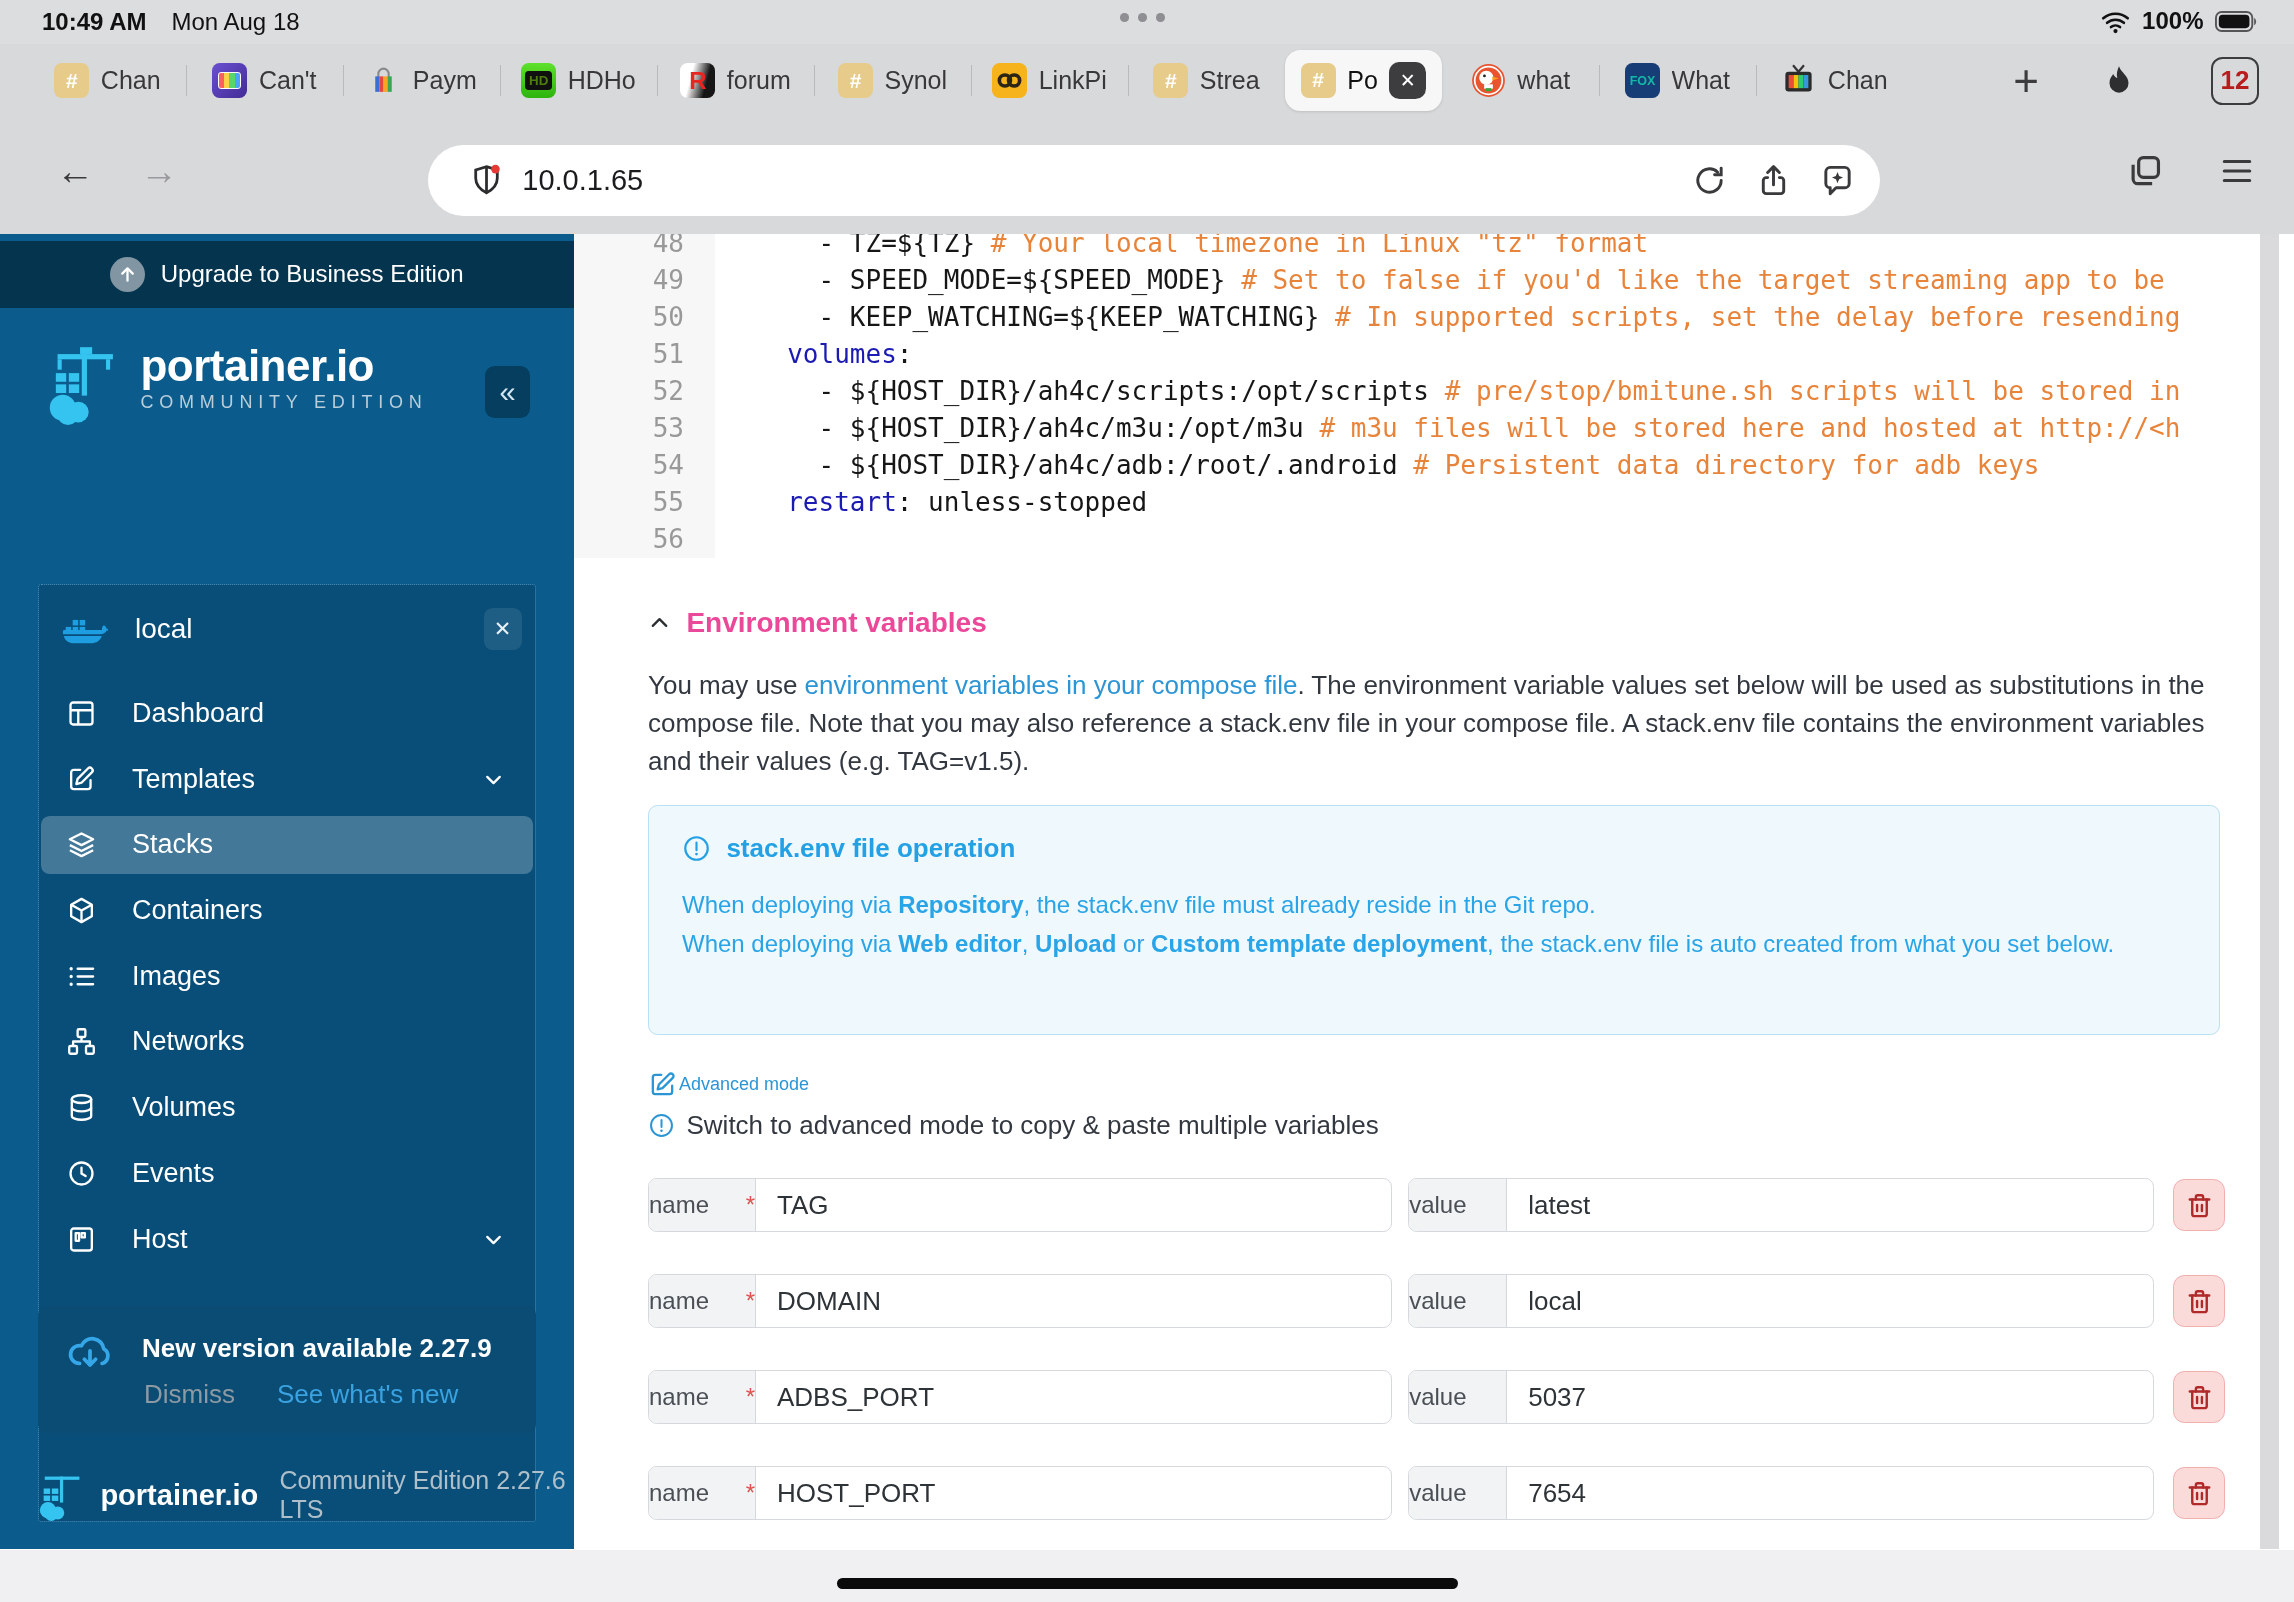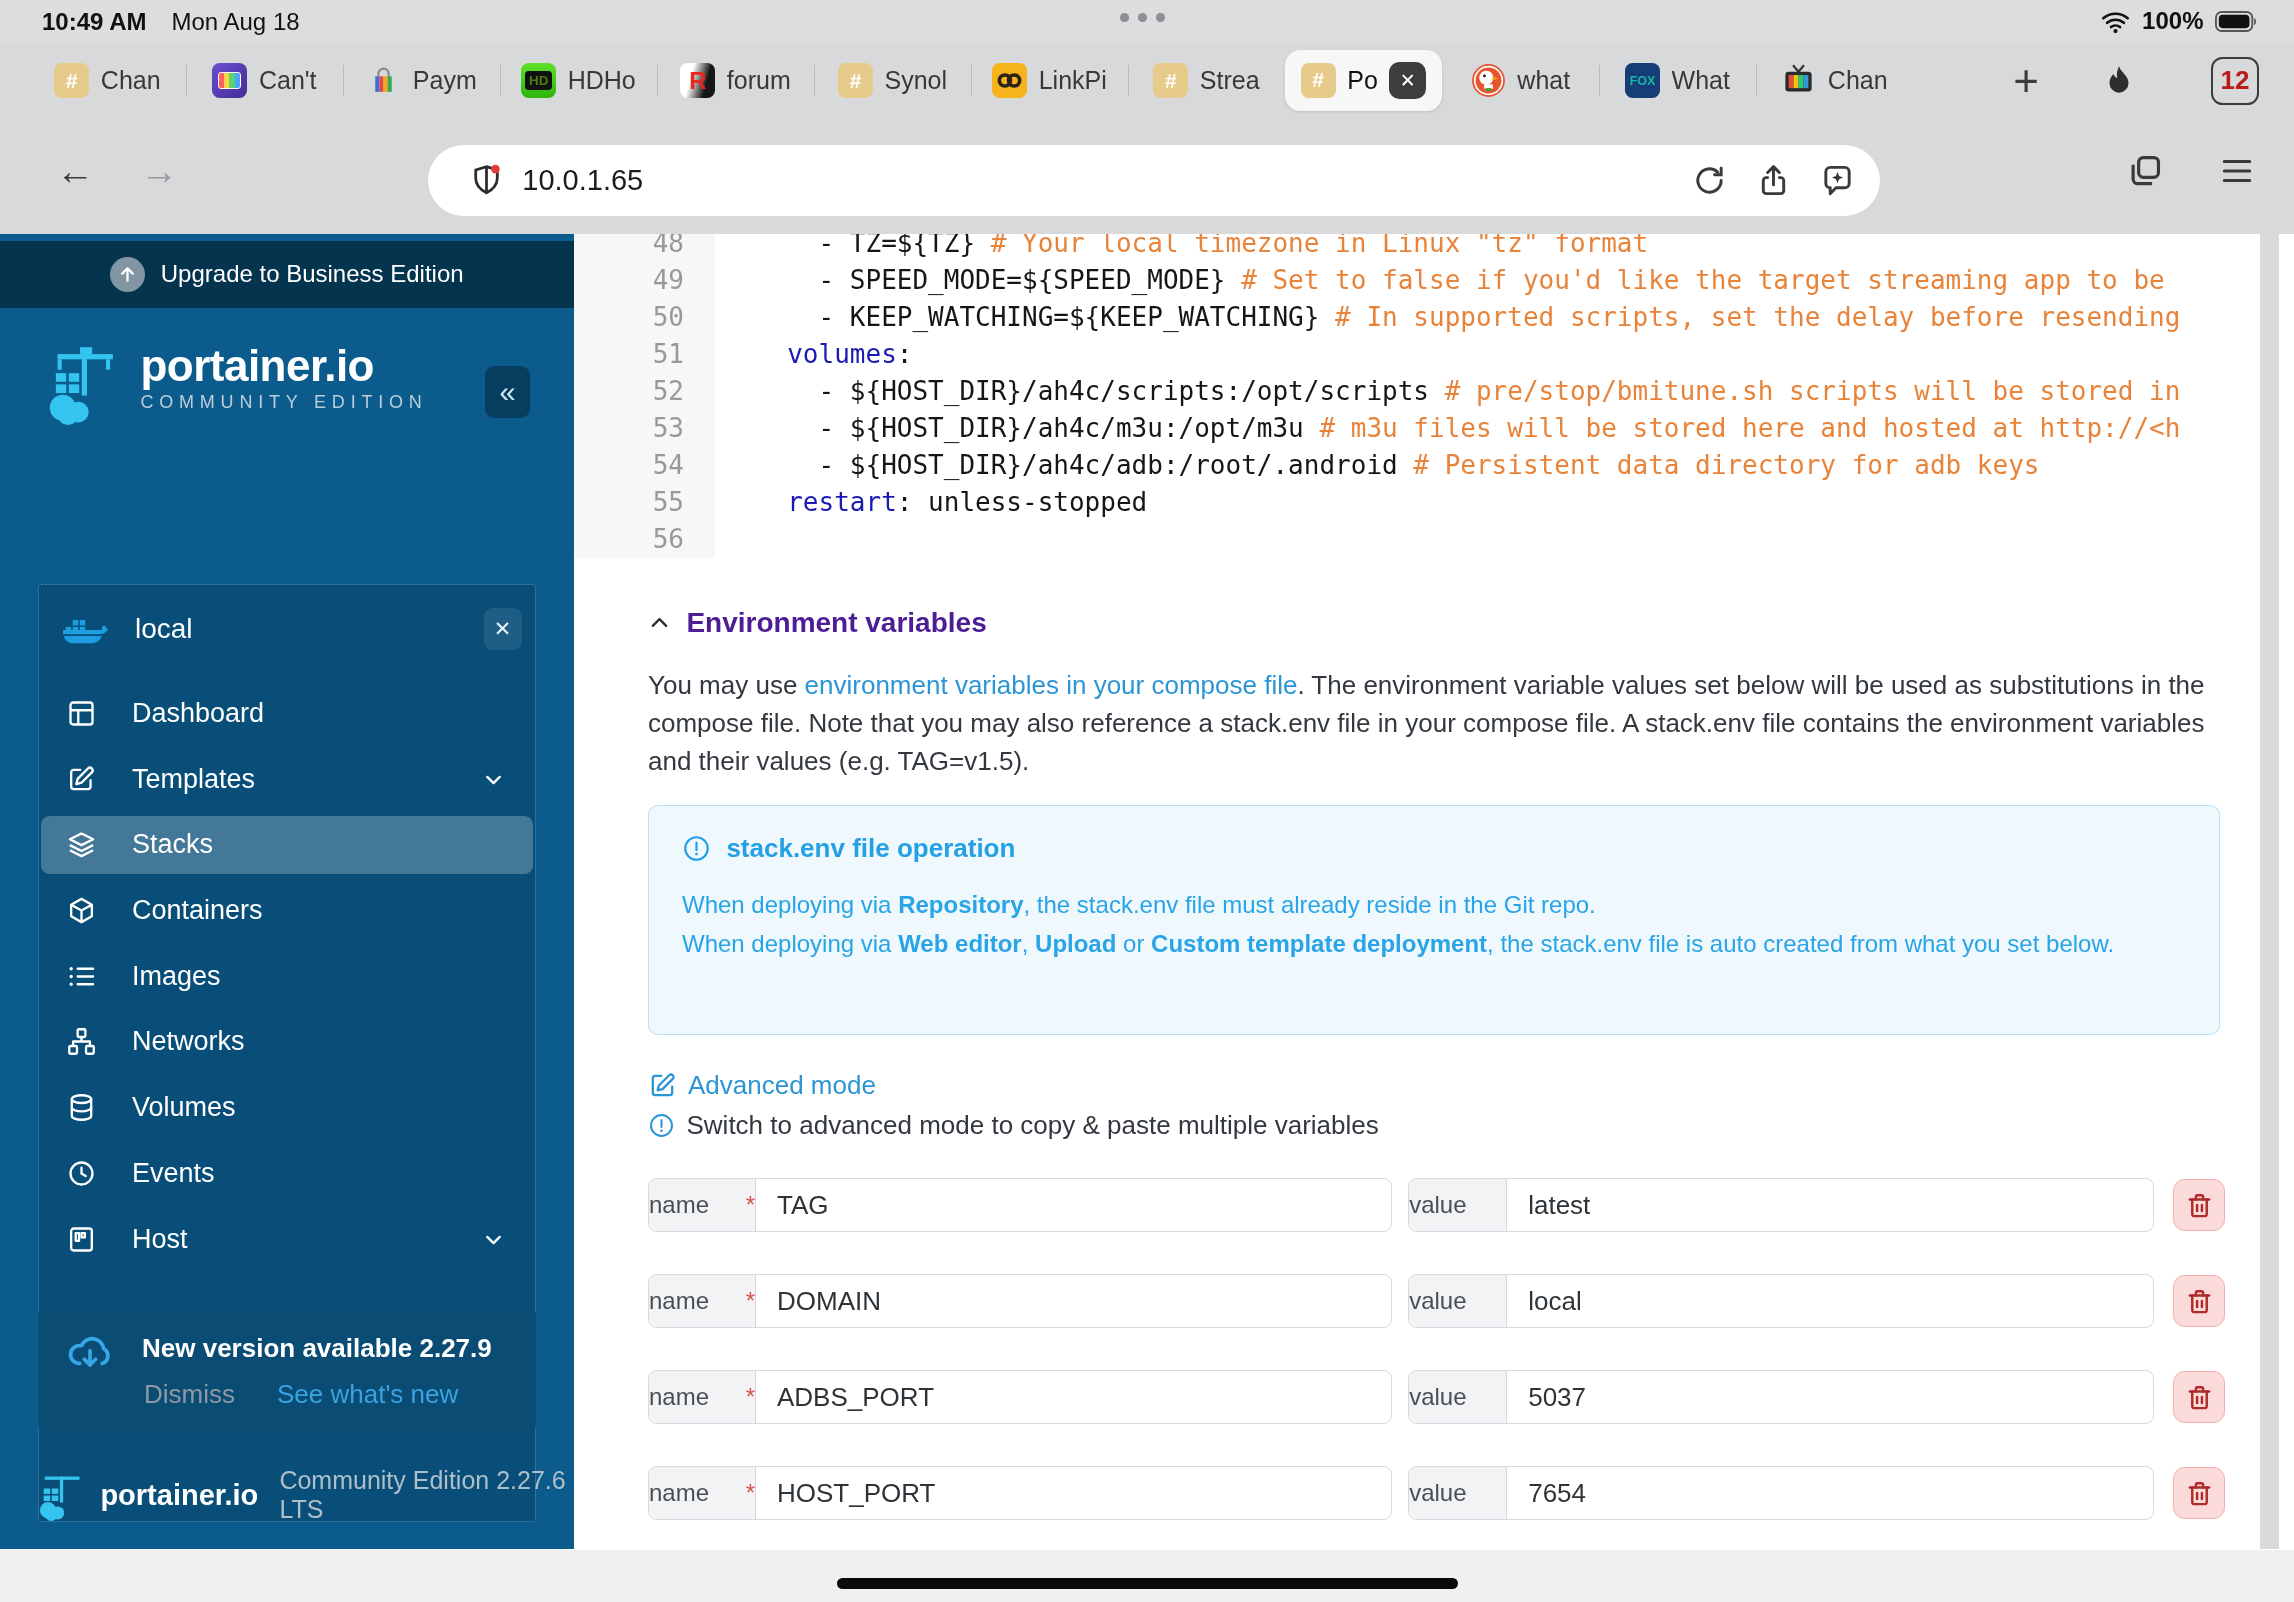--- a/index.html
+++ b/index.html
@@ -86,30 +86,30 @@
   
   .main{position:absolute;left:574px;top:0;width:1720px;height:1315px;background:#fff;overflow:hidden;}
   .editor{position:absolute;left:0;top:-8.6px;width:1651px;height:336px;overflow:hidden;
           font-family:"DejaVu Sans Mono",monospace;font-size:26px;}
   .ed-line{display:flex;height:37px;line-height:37px;white-space:pre;}
   .ln{width:141px;flex:none;background:#f7f7f7;color:#999;text-align:right;padding-right:31px;box-sizing:border-box;}
   .lc{padding-left:9.6px;color:#161616;flex:1;overflow:hidden;}
   .seg-comment{color:#e8833a;}
   .seg-key{color:#1b1bb3;}
   .section-head{position:absolute;left:74px;top:373px;display:flex;align-items:center;gap:15.4px;
-                font-size:28px;font-weight:600;color:#4c1d95;}
+                font-size:28px;font-weight:600;color:#ec4899;}
   .intro{position:absolute;left:74px;top:432px;width:1595px;font-size:26px;line-height:38px;color:#333840;}
   .intro a{color:#2b95d6;text-decoration:none;}
   .infobox{position:absolute;left:74px;top:571px;width:1572px;height:230px;box-sizing:border-box;
            background:#eef8fd;border:1.9px solid #b8e0f5;border-radius:9.6px;padding:27px 33px;}
   .ib-title{display:flex;align-items:center;gap:15.4px;font-size:26px;font-weight:700;color:#24a0e4;}
   .ib-body{margin-top:21px;font-size:24px;line-height:39px;color:#29a4e6;}
   .ib-body b{font-weight:700;}
-  .adv-link{position:absolute;left:74px;top:836px;display:flex;align-items:center;gap:11px;
-            font-size:26px;color:#2b95d6;}
+  .adv-link{position:absolute;left:74px;top:836px;display:flex;align-items:center;gap:2px;
+            font-size:18px;color:#2b95d6;}
   .adv-hint{position:absolute;left:74px;top:876px;display:flex;align-items:center;gap:11.5px;
             font-size:26px;color:#333840;}
   .env-rows{position:absolute;left:74px;top:944px;width:1577px;}
   .env-row{display:flex;align-items:center;height:54px;margin-bottom:42px;}
   .grp{display:flex;height:54px;border:1.9px solid #d5d8dc;border-radius:8.6px;overflow:hidden;background:#fff;box-sizing:border-box;}
   .grp-name{width:745px;}
   .grp-value{width:747px;margin-left:16.3px;}
   .addon{background:#f2f3f5;border-right:1.9px solid #d5d8dc;display:flex;align-items:center;justify-content:space-between;
          font-size:24px;color:#4a4f55;flex:none;}
   .addon-name{width:106px;}

